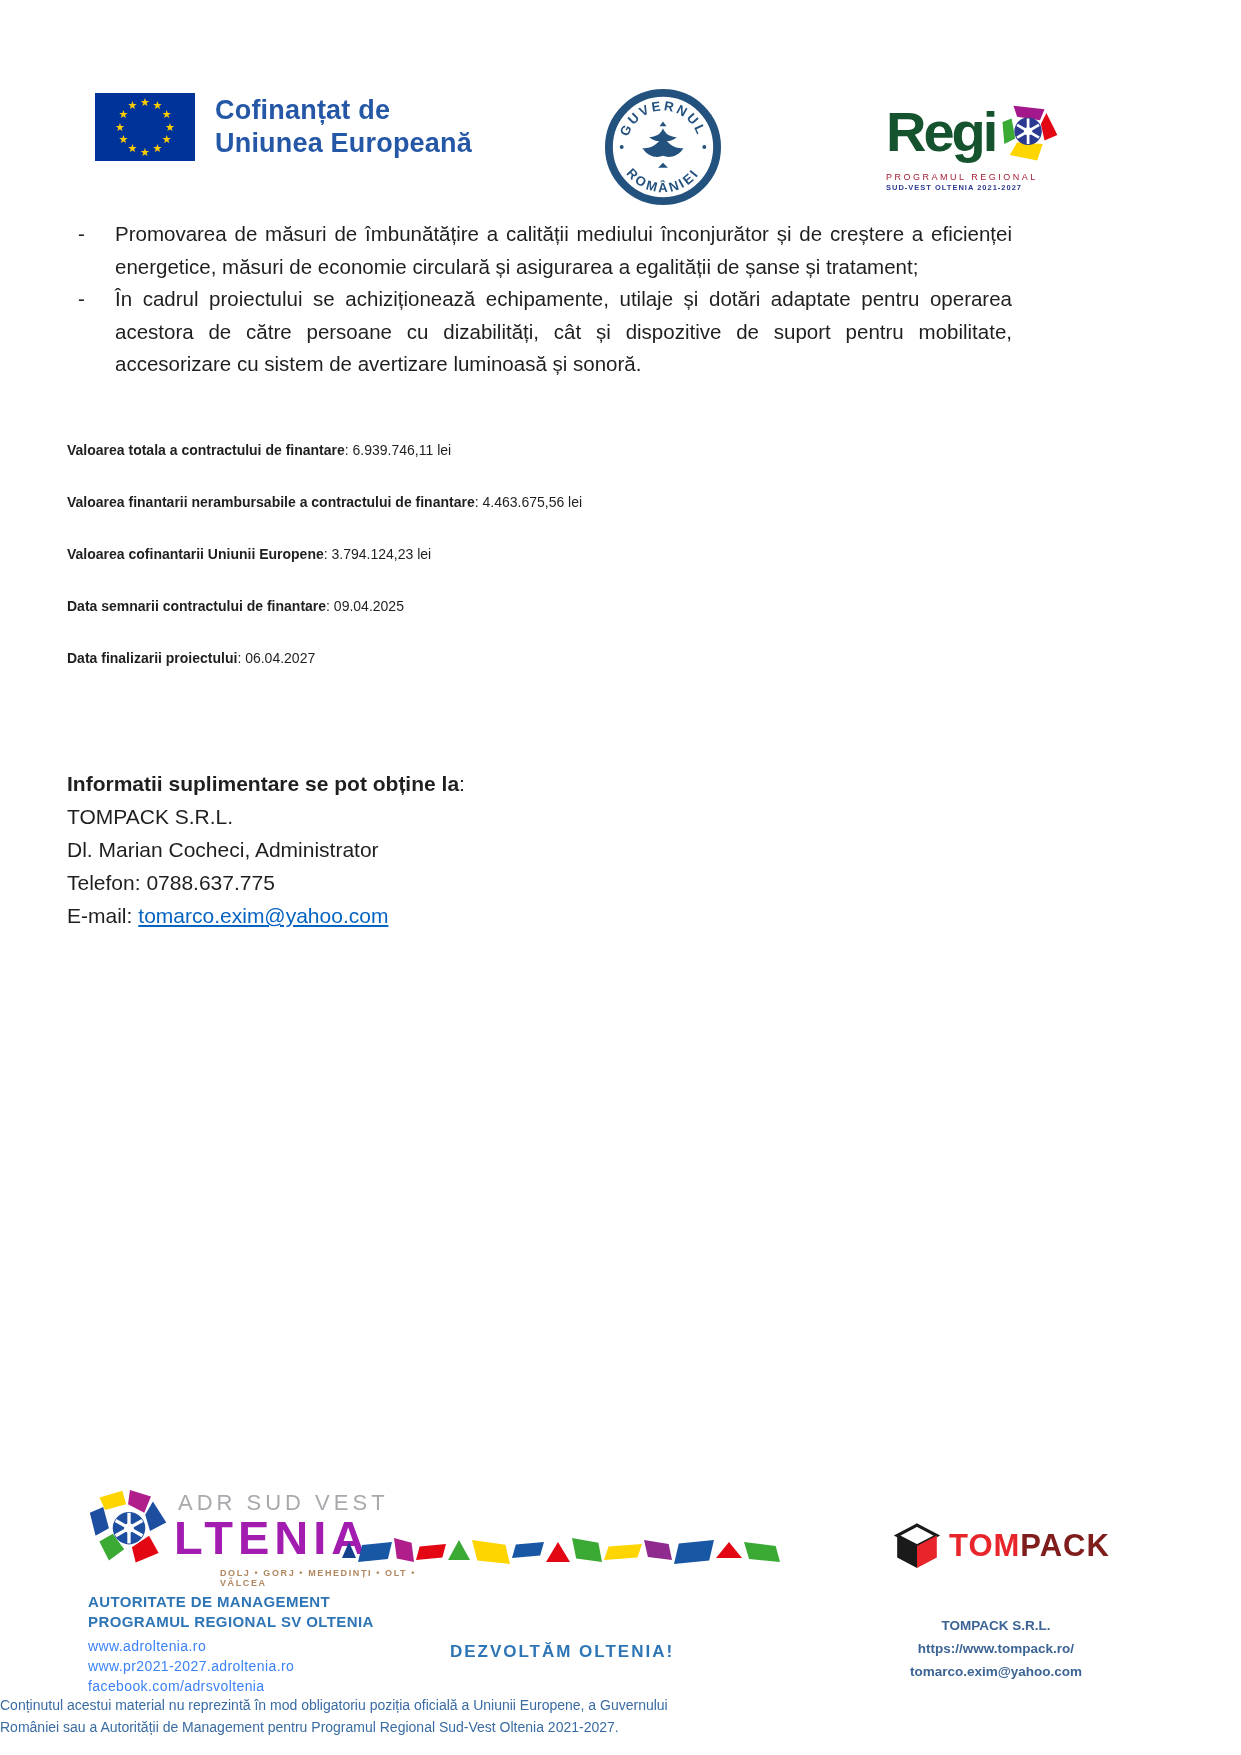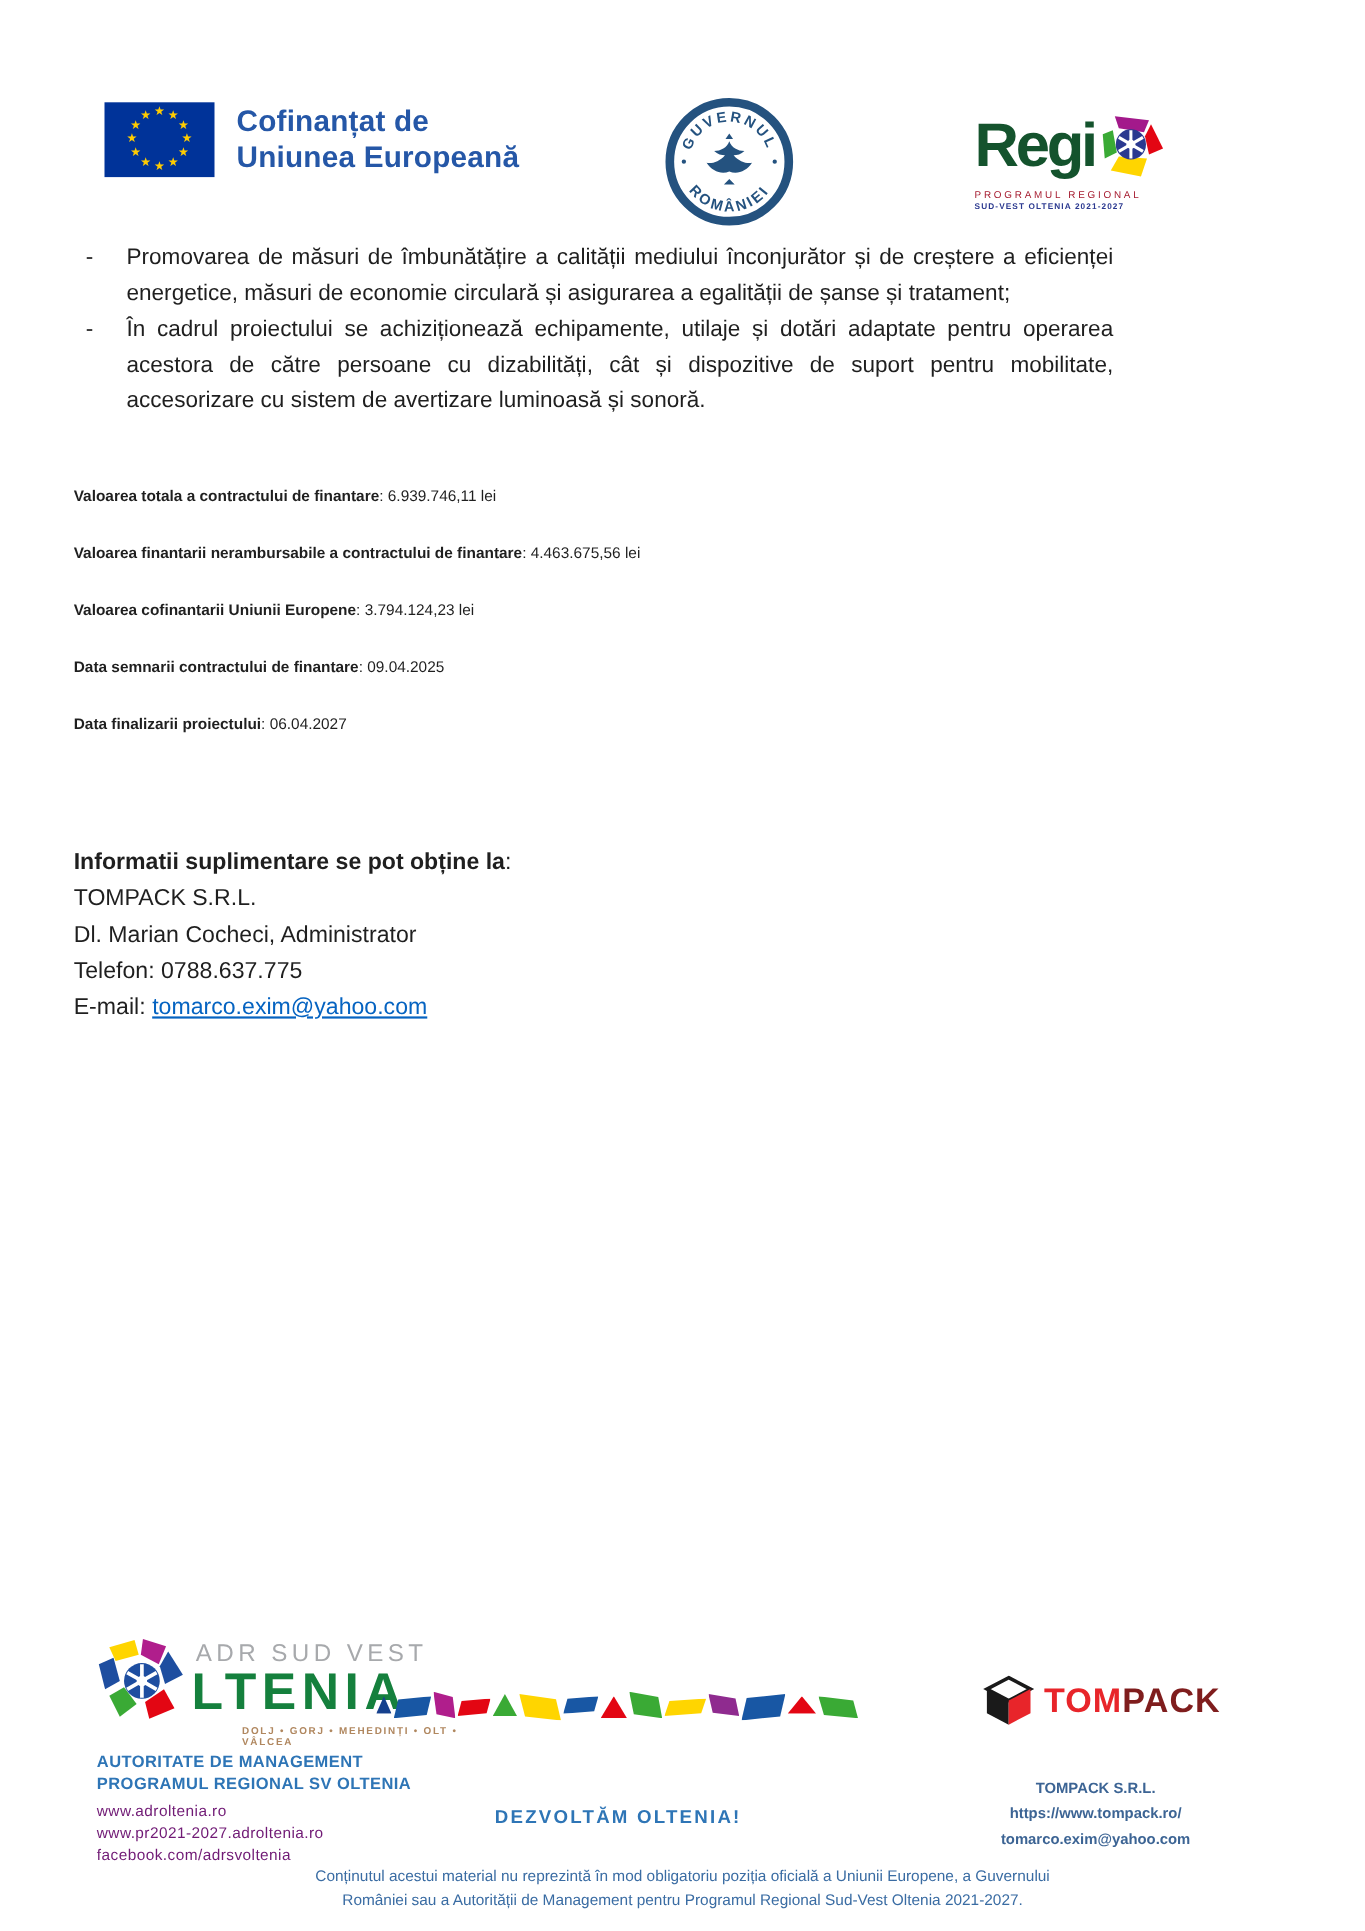--- a/index.html
+++ b/index.html
@@ -35,47 +35,47 @@
   .facts b { font-weight:bold; }
 
   .contact { position:absolute; left:67px; top:739px; width:945px; font-size:21px; line-height:33px;margin-top:28px; }
   .contact .hd { font-weight:bold; }
   .contact a { color:#0563c1; text-decoration:underline; margin-left:6px; }
 
   
   .adr-logo { position:absolute; left:86px; top:1486px; width:340px; height:104px; }
   .adr-icon { position:absolute; left:0; top:2px; width:86px; height:86px; }
   .adr-top { position:absolute; left:92px; top:4px; font-size:22px; letter-spacing:4px; color:#a7a9ac; font-weight:500; }
-  .adr-big { position:absolute; left:88px; top:24px; font-size:47px; font-weight:bold; letter-spacing:5px; color:#15803d; }
+  .adr-big { position:absolute; left:88px; top:24px; font-size:47px; font-weight:bold; letter-spacing:5px; color:#a21caf; }
   .adr-counties { position:absolute; left:94px; top:82px; font-size:9px; letter-spacing:1.6px; color:#b0875f; font-weight:bold;margin-left:40px; }
 
   .adr-am { position:absolute; left:88px; top:1592px; }
   .adr-am .am { font-size:15px; font-weight:bold; color:#2e75b6; line-height:20px; letter-spacing:0.4px; }
-  .adr-am .lnk { font-size:14px; color:#701a75; line-height:20px; letter-spacing:0.4px; }
+  .adr-am .lnk { font-size:14px; color:#3b82f6; line-height:20px; letter-spacing:0.4px; }
   .adr-am .lnk-wrap { margin-top:4px; }
 
   .ribbon { position:absolute; left:342px; top:1537px; width:450px; height:26px; white-space:nowrap; display:flex; align-items:center; }
   .rb { display:inline-block; margin-right:2px; flex:0 0 auto; }
   .rb.a { clip-path:polygon(12% 15%,100% 0,88% 85%,0 100%); }
   .rb.b { clip-path:polygon(0 0,88% 20%,100% 100%,14% 85%); }
   .rb.t { clip-path:polygon(50% 0,100% 100%,0 100%); }
 
   .slogan { position:absolute; left:342px; top:1602px; width:440px; text-align:center;
             font-size:17px; font-weight:600; letter-spacing:2px; color:#2e75b6;margin-top:40px; }
 
   .tompack-logo { position:absolute; left:893px; top:1522px; display:flex; align-items:center; }
   .tompack-cube { width:48px; height:48px; }
   .tompack-word { font-size:31px; font-weight:800; letter-spacing:1px; margin-left:8px; }
   .tompack-word .tom { color:#e8252a; }
   .tompack-word .pack { color:#7f1d1d; }
 
   .tompack-info { position:absolute; left:856px; top:1614px; width:280px; text-align:center;
                   font-size:13.5px; font-weight:600; color:#3c6494; line-height:23px; }
 
-  .disclaimer { position:absolute; left:0; top:1694px; width:1241px; text-align:center;
+  .disclaimer { position:absolute; left:0; top:1694px; width:1241px; text-align:left;
                 font-size:14px; color:#3a6ca3; line-height:22px; }
 </style>
 </head>
 <body>
 
 <div class="page">
 
   <div class="eu-block">
     <div class="eu-flag">
       <div class="eu-stars">

